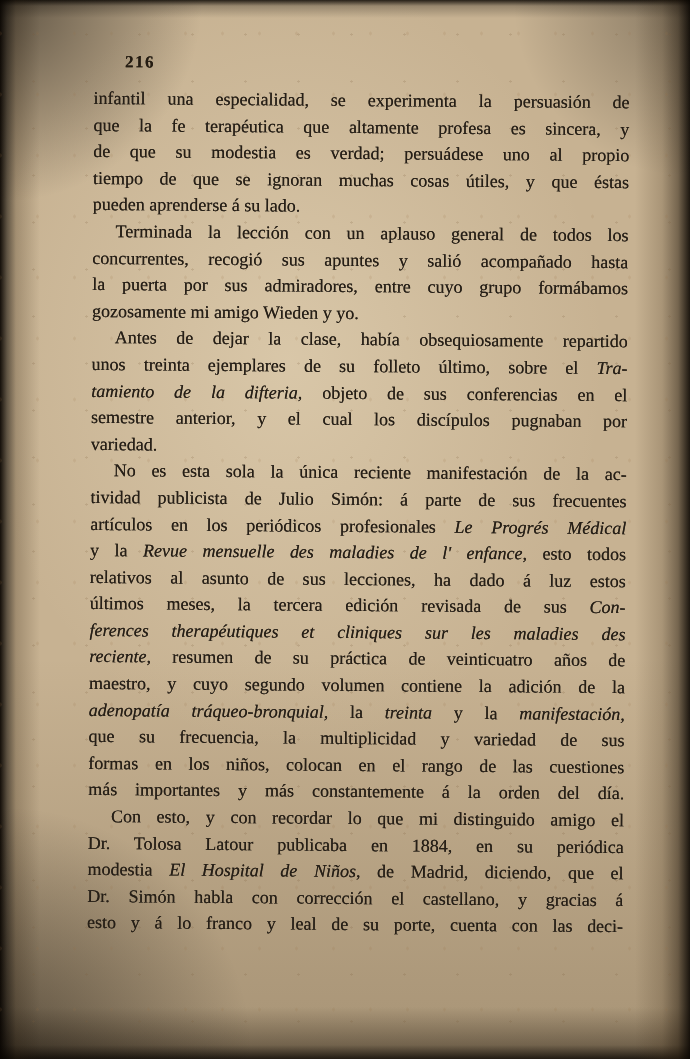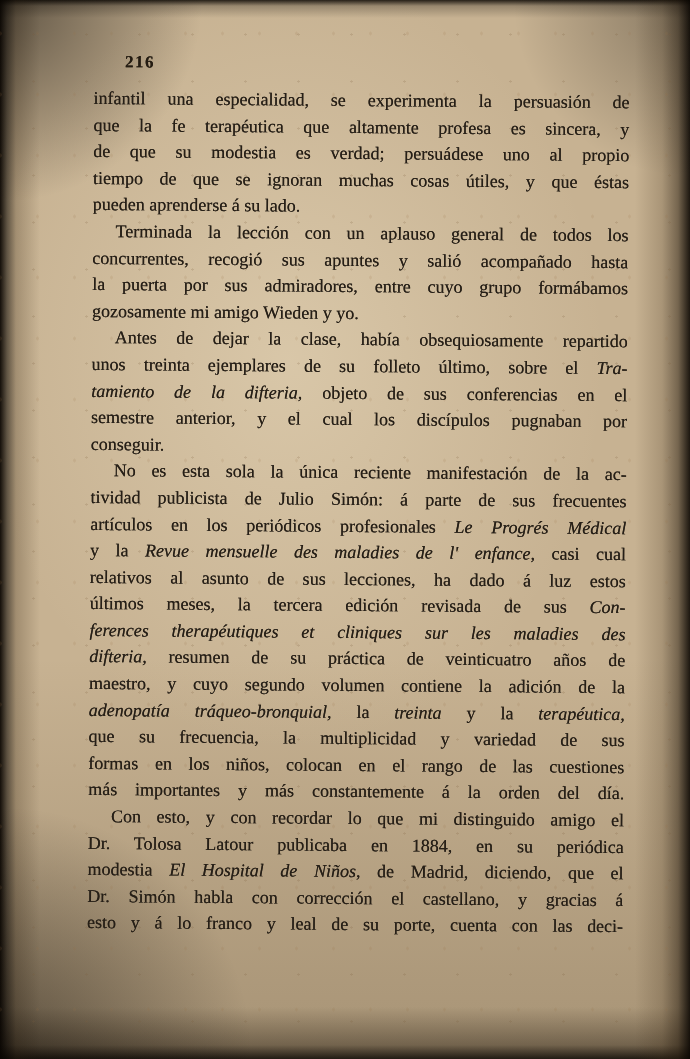--- a/index.html
+++ b/index.html
@@ -94,31 +94,31 @@
         <div class="line"><span>tiempo de que se ignoran muchas cosas útiles, y que éstas</span></div>
         <div class="line no-just"><span>pueden aprenderse á su lado.</span></div>
         <div class="line indent"><span>Terminada la lección con un aplauso general de todos los</span></div>
         <div class="line"><span>concurrentes, recogió sus apuntes y salió acompañado hasta</span></div>
         <div class="line"><span>la puerta por sus admiradores, entre cuyo grupo formábamos</span></div>
         <div class="line no-just"><span>gozosamente mi amigo Wieden y yo.</span></div>
         <div class="line indent"><span>Antes de dejar la clase, había obsequiosamente repartido</span></div>
         <div class="line"><span>unos treinta ejemplares de su folleto último, sobre el </span><span class="it">Tra-</span></div>
         <div class="line"><span class="it">tamiento de la difteria,</span><span> objeto de sus conferencias en el</span></div>
         <div class="line"><span>semestre anterior, y el cual los discípulos pugnaban por</span></div>
-        <div class="line no-just"><span>conseguir.</span></div>
+        <div class="line no-just"><span>variedad.</span></div>
         <div class="line indent"><span>No es esta sola la única reciente manifestación de la ac-</span></div>
         <div class="line"><span>tividad publicista de Julio Simón: á parte de sus frecuentes</span></div>
         <div class="line"><span>artículos en los periódicos profesionales </span><span class="it">Le Progrés Médical</span></div>
-        <div class="line"><span>y la </span><span class="it">Revue mensuelle des maladies de l' enfance,</span><span> casi cual</span></div>
+        <div class="line"><span>y la </span><span class="it">Revue mensuelle des maladies de l' enfance,</span><span> esto todos</span></div>
         <div class="line"><span>relativos al asunto de sus lecciones, ha dado á luz estos</span></div>
         <div class="line"><span>últimos meses, la tercera edición revisada de sus </span><span class="it">Con-</span></div>
         <div class="line"><span class="it">ferences therapéutiques et cliniques sur les maladies des</span></div>
-        <div class="line"><span class="it">difteria,</span><span> resumen de su práctica de veinticuatro años de</span></div>
+        <div class="line"><span class="it">reciente,</span><span> resumen de su práctica de veinticuatro años de</span></div>
         <div class="line"><span>maestro, y cuyo segundo volumen contiene la adición de la</span></div>
-        <div class="line"><span class="it">adenopatía tráqueo-bronquial,</span><span> la </span><span class="it">treinta</span><span> y la </span><span class="it">terapéutica,</span></div>
+        <div class="line"><span class="it">adenopatía tráqueo-bronquial,</span><span> la </span><span class="it">treinta</span><span> y la </span><span class="it">manifestación,</span></div>
         <div class="line"><span>que su frecuencia, la multiplicidad y variedad de sus</span></div>
         <div class="line"><span>formas en los niños, colocan en el rango de las cuestiones</span></div>
         <div class="line"><span>más importantes y más constantemente á la orden del día.</span></div>
         <div class="line indent"><span>Con esto, y con recordar lo que mi distinguido amigo el</span></div>
         <div class="line"><span>Dr. Tolosa Latour publicaba en 1884, en su periódica</span></div>
         <div class="line"><span>modestia </span><span class="it">El Hospital de Niños</span><span>, de Madrid, diciendo, que el</span></div>
         <div class="line"><span>Dr. Simón habla con corrección el castellano, y gracias á</span></div>
         <div class="line"><span>esto y á lo franco y leal de su porte, cuenta con las deci-</span></div>
       </div>
   </div>

